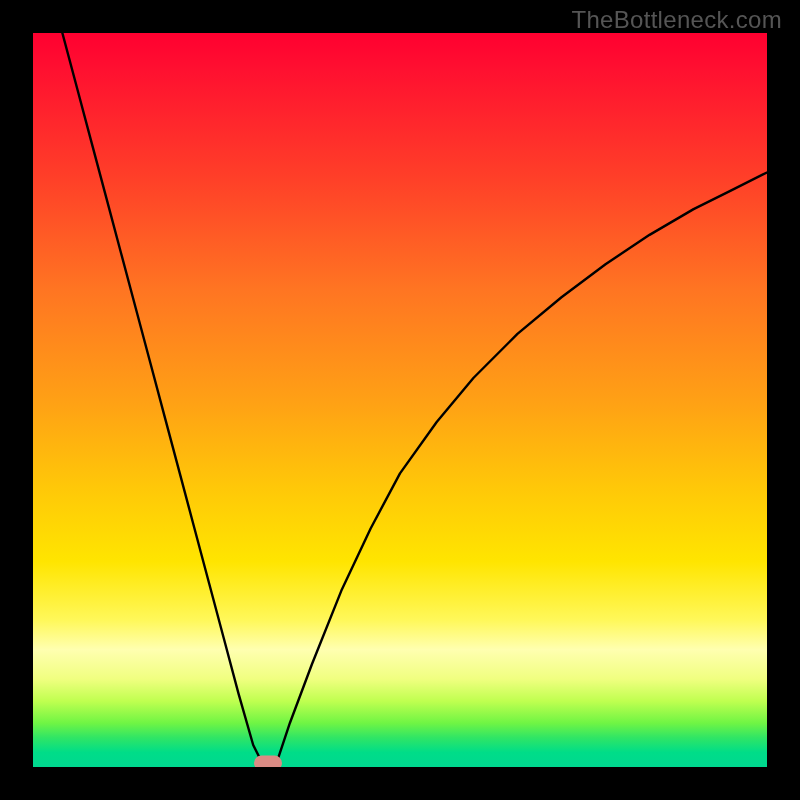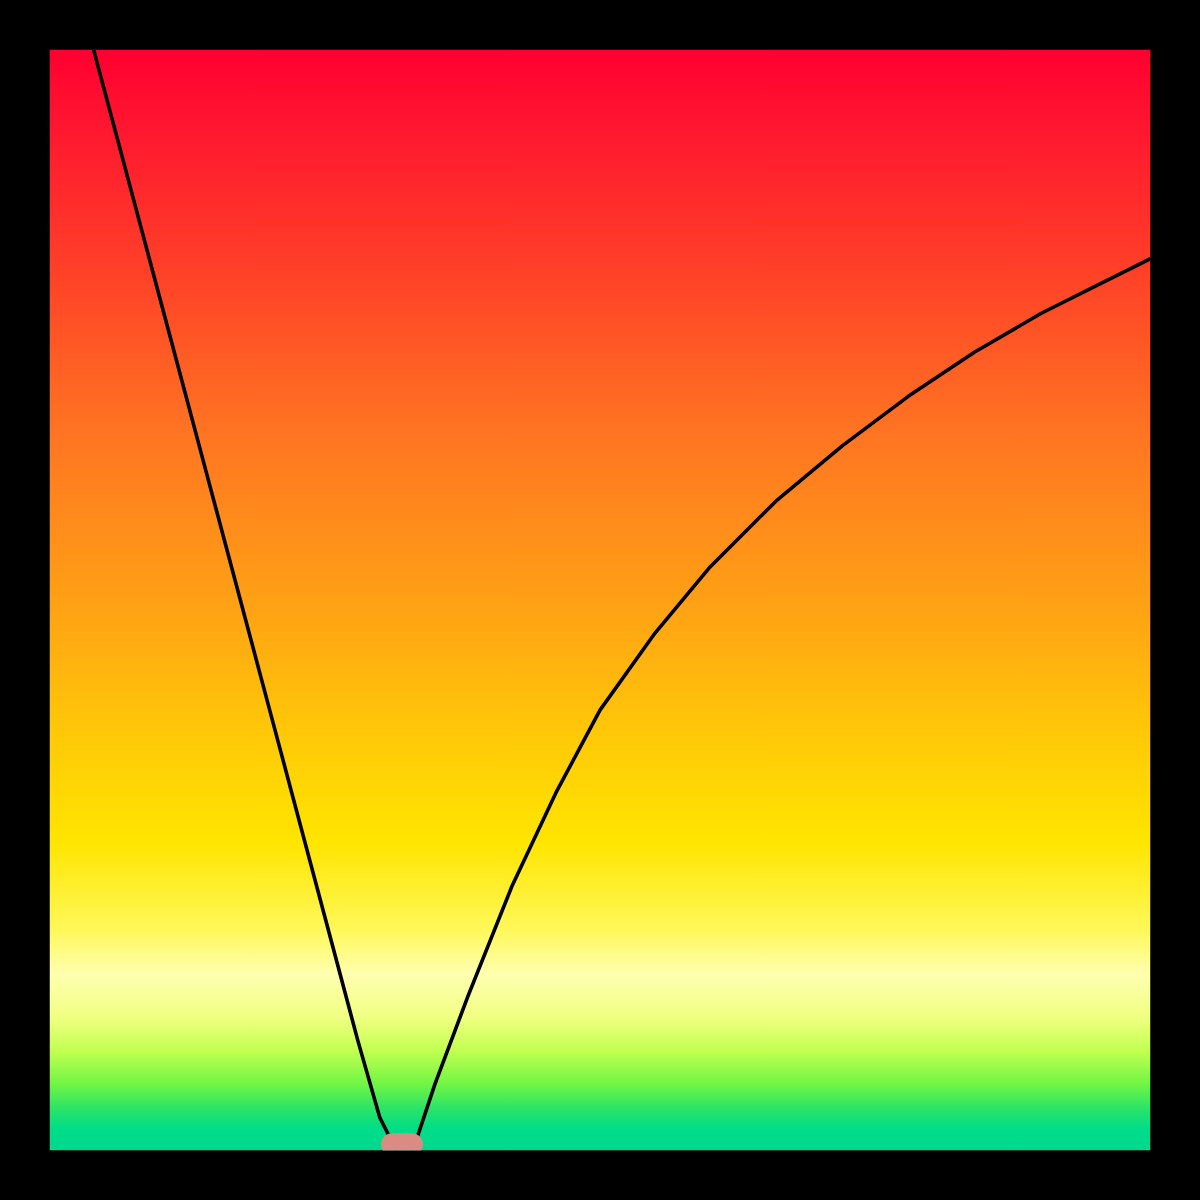--- a/index.html
+++ b/index.html
@@ -78,20 +78,21 @@
     background: #da8b84;
     transform: translate(-50%, -50%);
     z-index: 3;
   }
 </style>
 </head>
 <body>
 
 <div class="container">
 
+  <div class="watermark">TheBottleneck.com</div>
 
   <div class="plot-area">
     <div class="gradient-bg"></div>
 
     <svg class="curve-svg" viewBox="0 0 734 734" preserveAspectRatio="none">
       <path id="left-path" class="curve-path" d="M29.36 0.00 L44.04 55.05 L58.72 110.10 L73.40 165.15 L88.08 220.20 L102.76 275.25 L117.44 330.30 L132.12 385.35 L146.80 440.40 L161.48 495.45 L176.16 550.50 L190.84 605.55 L205.52 660.60 L220.20 711.98 L231.21 734.00"></path>
       <path id="right-path" class="curve-path" d="M242.22 734.00 L256.90 689.96 L278.92 631.24 L308.28 557.84 L337.64 495.45 L367.00 440.40 L403.70 389.02 L440.40 344.98 L484.44 300.94 L528.48 264.24 L572.52 231.21 L616.56 201.85 L660.60 176.16 L697.30 157.81 L734.00 139.46"></path>
     </svg>
 
     <div id="marker" class="marker" style="left: 234.88px; top: 730.33px; background: rgb(218, 139, 132);"></div>

